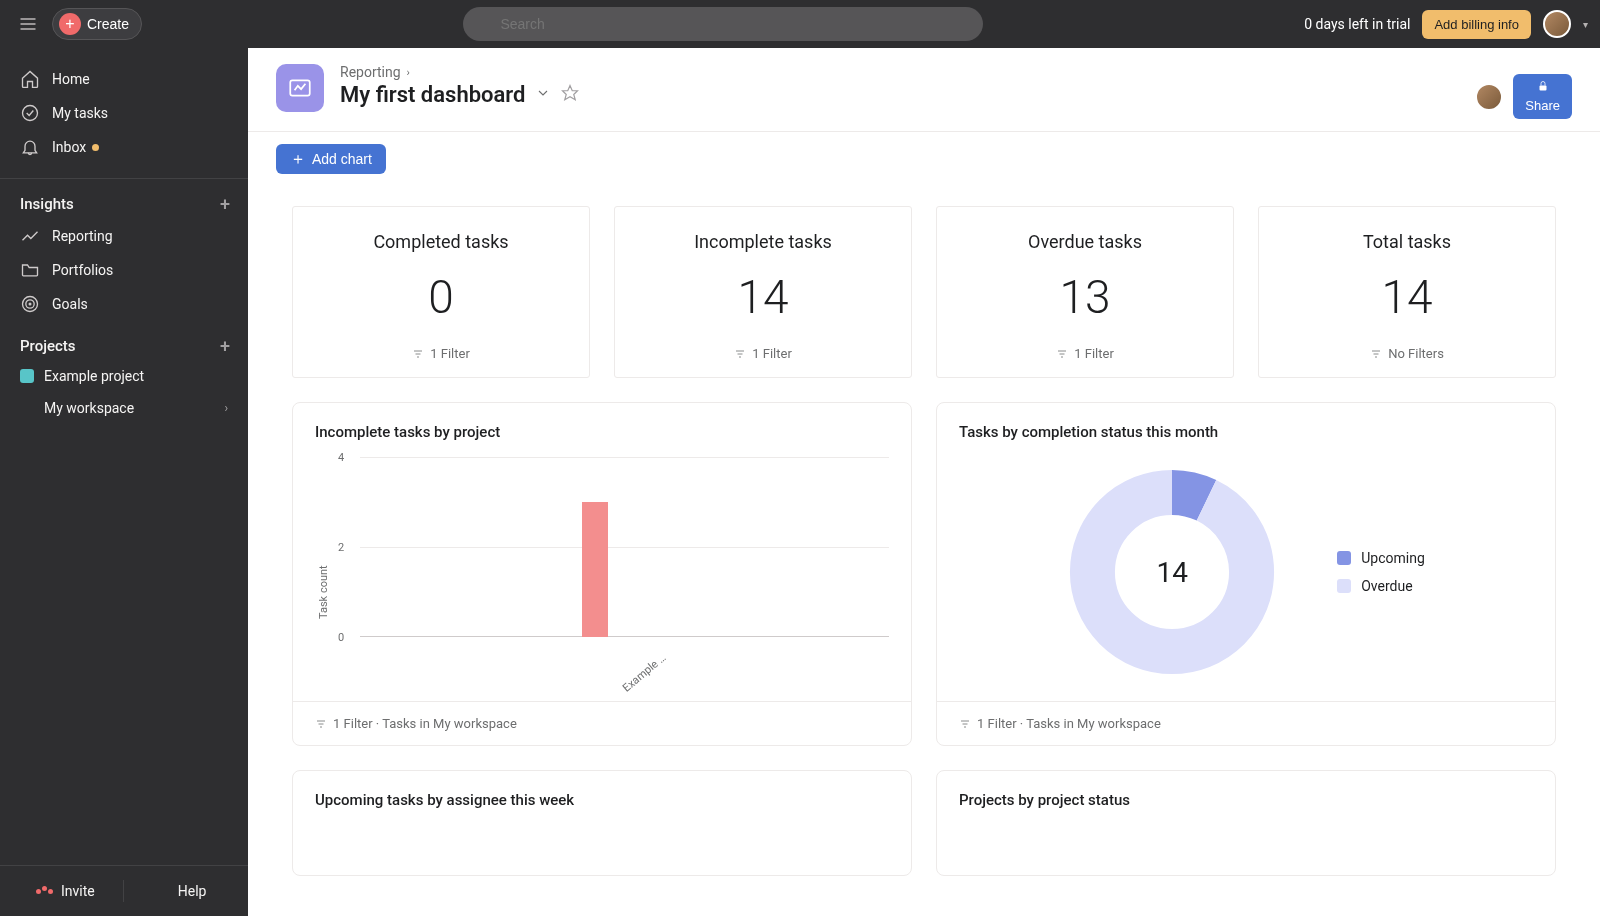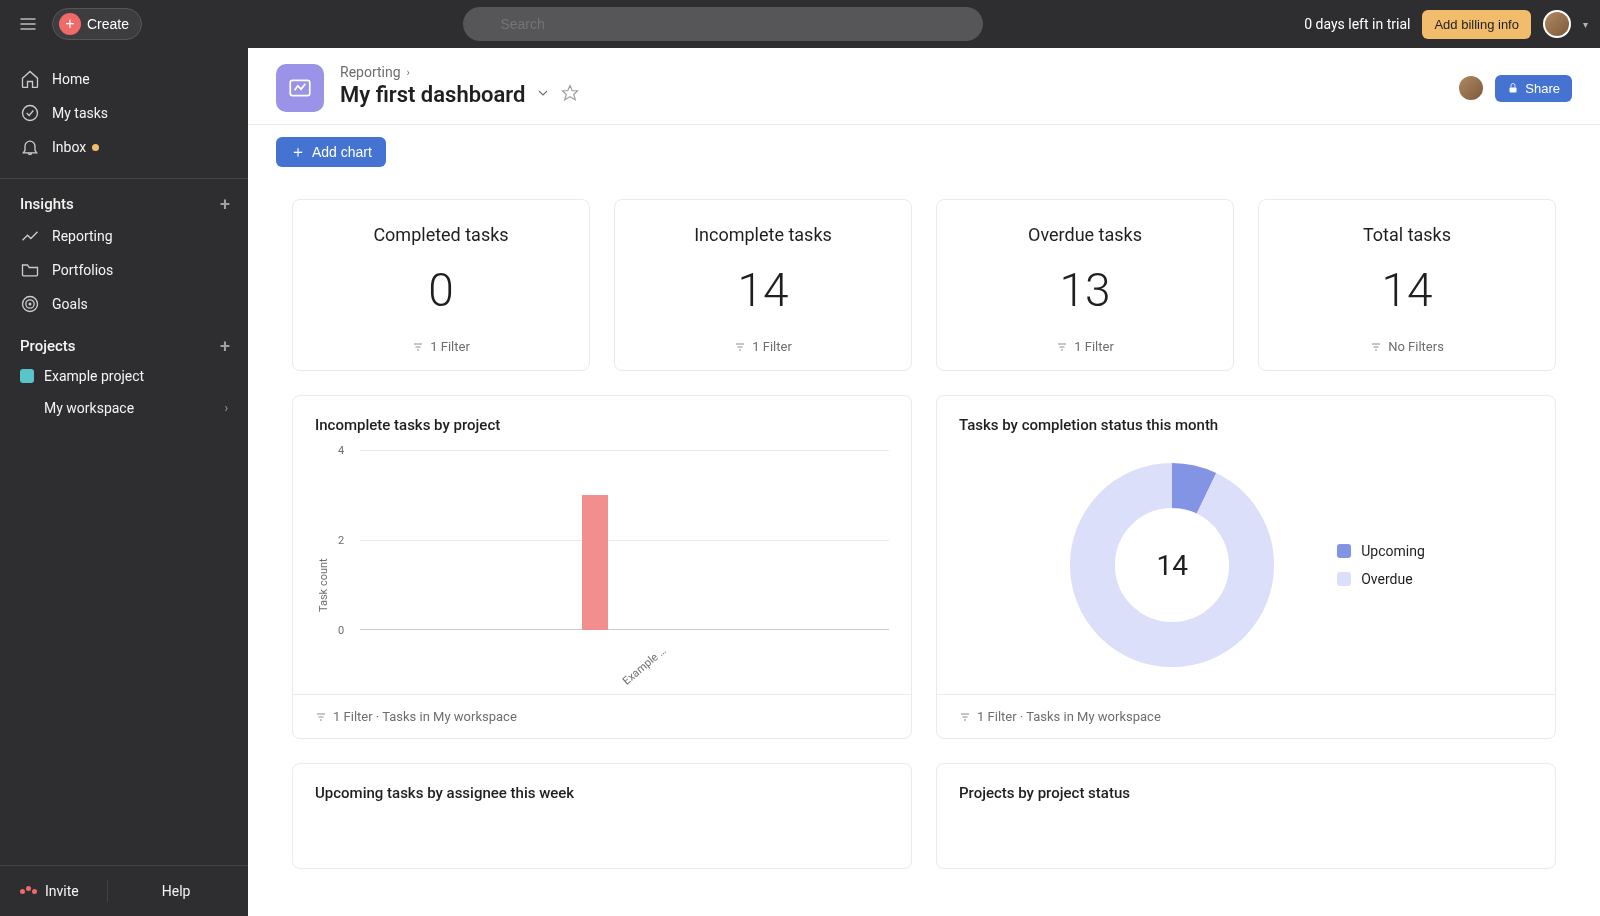--- a/index.html
+++ b/index.html
@@ -33,53 +33,53 @@
   .dot-indicator { width:7px; height:7px; border-radius:50%; background:#f1bd6c; margin-left:-6px; }
   .section-hr { border:none; border-top:1px solid #424244; margin:8px 0 0; }
   .section-header { display:flex; align-items:flex-start; justify-content:space-between; padding:16px 18px 6px 20px; color:#f5f4f3; font-weight:500; font-size:15px; }
   .plus-small { color:#a2a0a2; font-size:18px; cursor:pointer; line-height:1; }
   .project-item { display:flex; align-items:center; gap:10px; padding:7px 20px; cursor:pointer; }
   .project-swatch { width:14px; height:14px; border-radius:3px; background:#58c5c8; }
   .team-item { display:flex; align-items:center; justify-content:space-between; padding:7px 20px; cursor:pointer; }
   .team-item-left { display:flex; align-items:center; gap:4px; }
   .team-icon { color:#a2a0a2; }
   .chevron-right { color:#a2a0a2; font-size:12px; }
-  .sidebar-footer { margin-top:auto; border-top:1px solid #424244; padding:14px 20px; display:flex; align-items:center; gap:28px; }
+  .sidebar-footer { margin-top:auto; border-top:1px solid #424244; padding:14px 36px; display:flex; align-items:center; gap:28px; }
   .footer-item { display:flex; align-items:center; gap:8px; cursor:pointer; color:#f5f4f3; }
   .footer-sep { width:1px; height:22px; background:#424244; }
   .invite-dots { display:flex; gap:1px; }
   .invite-dots span { width:5px; height:5px; border-radius:50%; background:#f06a6a; }
 
   
   .main { flex:1; display:flex; flex-direction:column; background:#fff; min-width:0; }
   .page-header { padding:16px 28px 12px; display:flex; align-items:flex-start; justify-content:space-between; border-bottom:1px solid #edeae9; }
   .page-header-left { display:flex; align-items:flex-start; gap:16px; }
   .dash-icon { width:48px; height:48px; border-radius:10px; background:#9a93e8; display:flex; align-items:center; justify-content:center; }
   .dash-icon svg { stroke:#fff; }
   .breadcrumb { display:flex; align-items:center; gap:6px; color:#6d6e6f; font-size:14px; }
   .breadcrumb a { color:#6d6e6f; text-decoration:none; cursor:pointer; }
   .breadcrumb .crumb-caret { font-size:11px; color:#6d6e6f; }
   .page-title-row { display:flex; align-items:center; gap:10px; margin-top:2px; }
   .page-title { font-size:22px; font-weight:600; color:#1e1f21; }
   .title-caret { color:#6d6e6f; cursor:pointer; }
   .star-btn { color:#a2a0a2; cursor:pointer; }
   .page-header-right { display:flex; align-items:center; gap:10px; padding-top:10px; }
-  .share-btn { display:flex; align-items:center; gap:6px; background:#4573d2; color:#fff; border:none; border-radius:6px; padding:6px 12px; font-size:13px; font-weight:500; cursor:pointer; }
+  .share-btn { display:flex; align-items:center; gap:6px; background:#4573d2; color:#fff; border:none; border-radius:6px; padding:6px 12px; font-size:13px; font-weight:500; cursor:pointer;flex-direction:column; }
   .share-btn svg { stroke:#fff; fill:#fff; }
   .avatar-sm { width:28px; height:28px; border-radius:50%; background:linear-gradient(135deg,#b28863,#7a5a3a); border:2px solid #fff; }
 
   .toolbar { padding:12px 28px; }
   .add-chart-btn { display:flex; align-items:center; gap:6px; background:#4573d2; color:#fff; border:none; border-radius:6px; padding:7px 14px; font-size:14px; font-weight:500; cursor:pointer; }
   .add-chart-btn .plus { font-size:16px; line-height:1; }
 
   .scroll-area { flex:1; overflow-y:auto; padding:6px 44px 40px; }
 
   
   .stat-grid { display:flex; gap:24px; margin-top:14px; }
-  .stat-card { flex:1; border:1px solid #edeae9; border-radius:8px; padding:24px 20px 16px; text-align:center; background:#fff; }
+  .stat-card { flex:1; border:1px solid #edeae9; border-radius:3px; padding:24px 20px 16px; text-align:center; background:#fff; }
   .stat-title { font-size:18px; color:#1e1f21; font-weight:400; }
   .stat-value { font-size:46px; font-weight:300; color:#1e1f21; margin-top:18px; }
   .stat-filter { margin-top:22px; color:#6d6e6f; font-size:13px; display:flex; align-items:center; justify-content:center; gap:6px; }
   .filter-icon { display:inline-flex; }
 
   
   .chart-row { display:flex; gap:24px; margin-top:24px; }
   .chart-card { flex:1; border:1px solid #edeae9; border-radius:8px; background:#fff; display:flex; flex-direction:column; }
   .chart-title { font-size:15px; font-weight:500; color:#1e1f21; padding:20px 22px 6px; }
   .chart-body { flex:1; padding:10px 22px 14px; min-height:240px; display:flex; }

